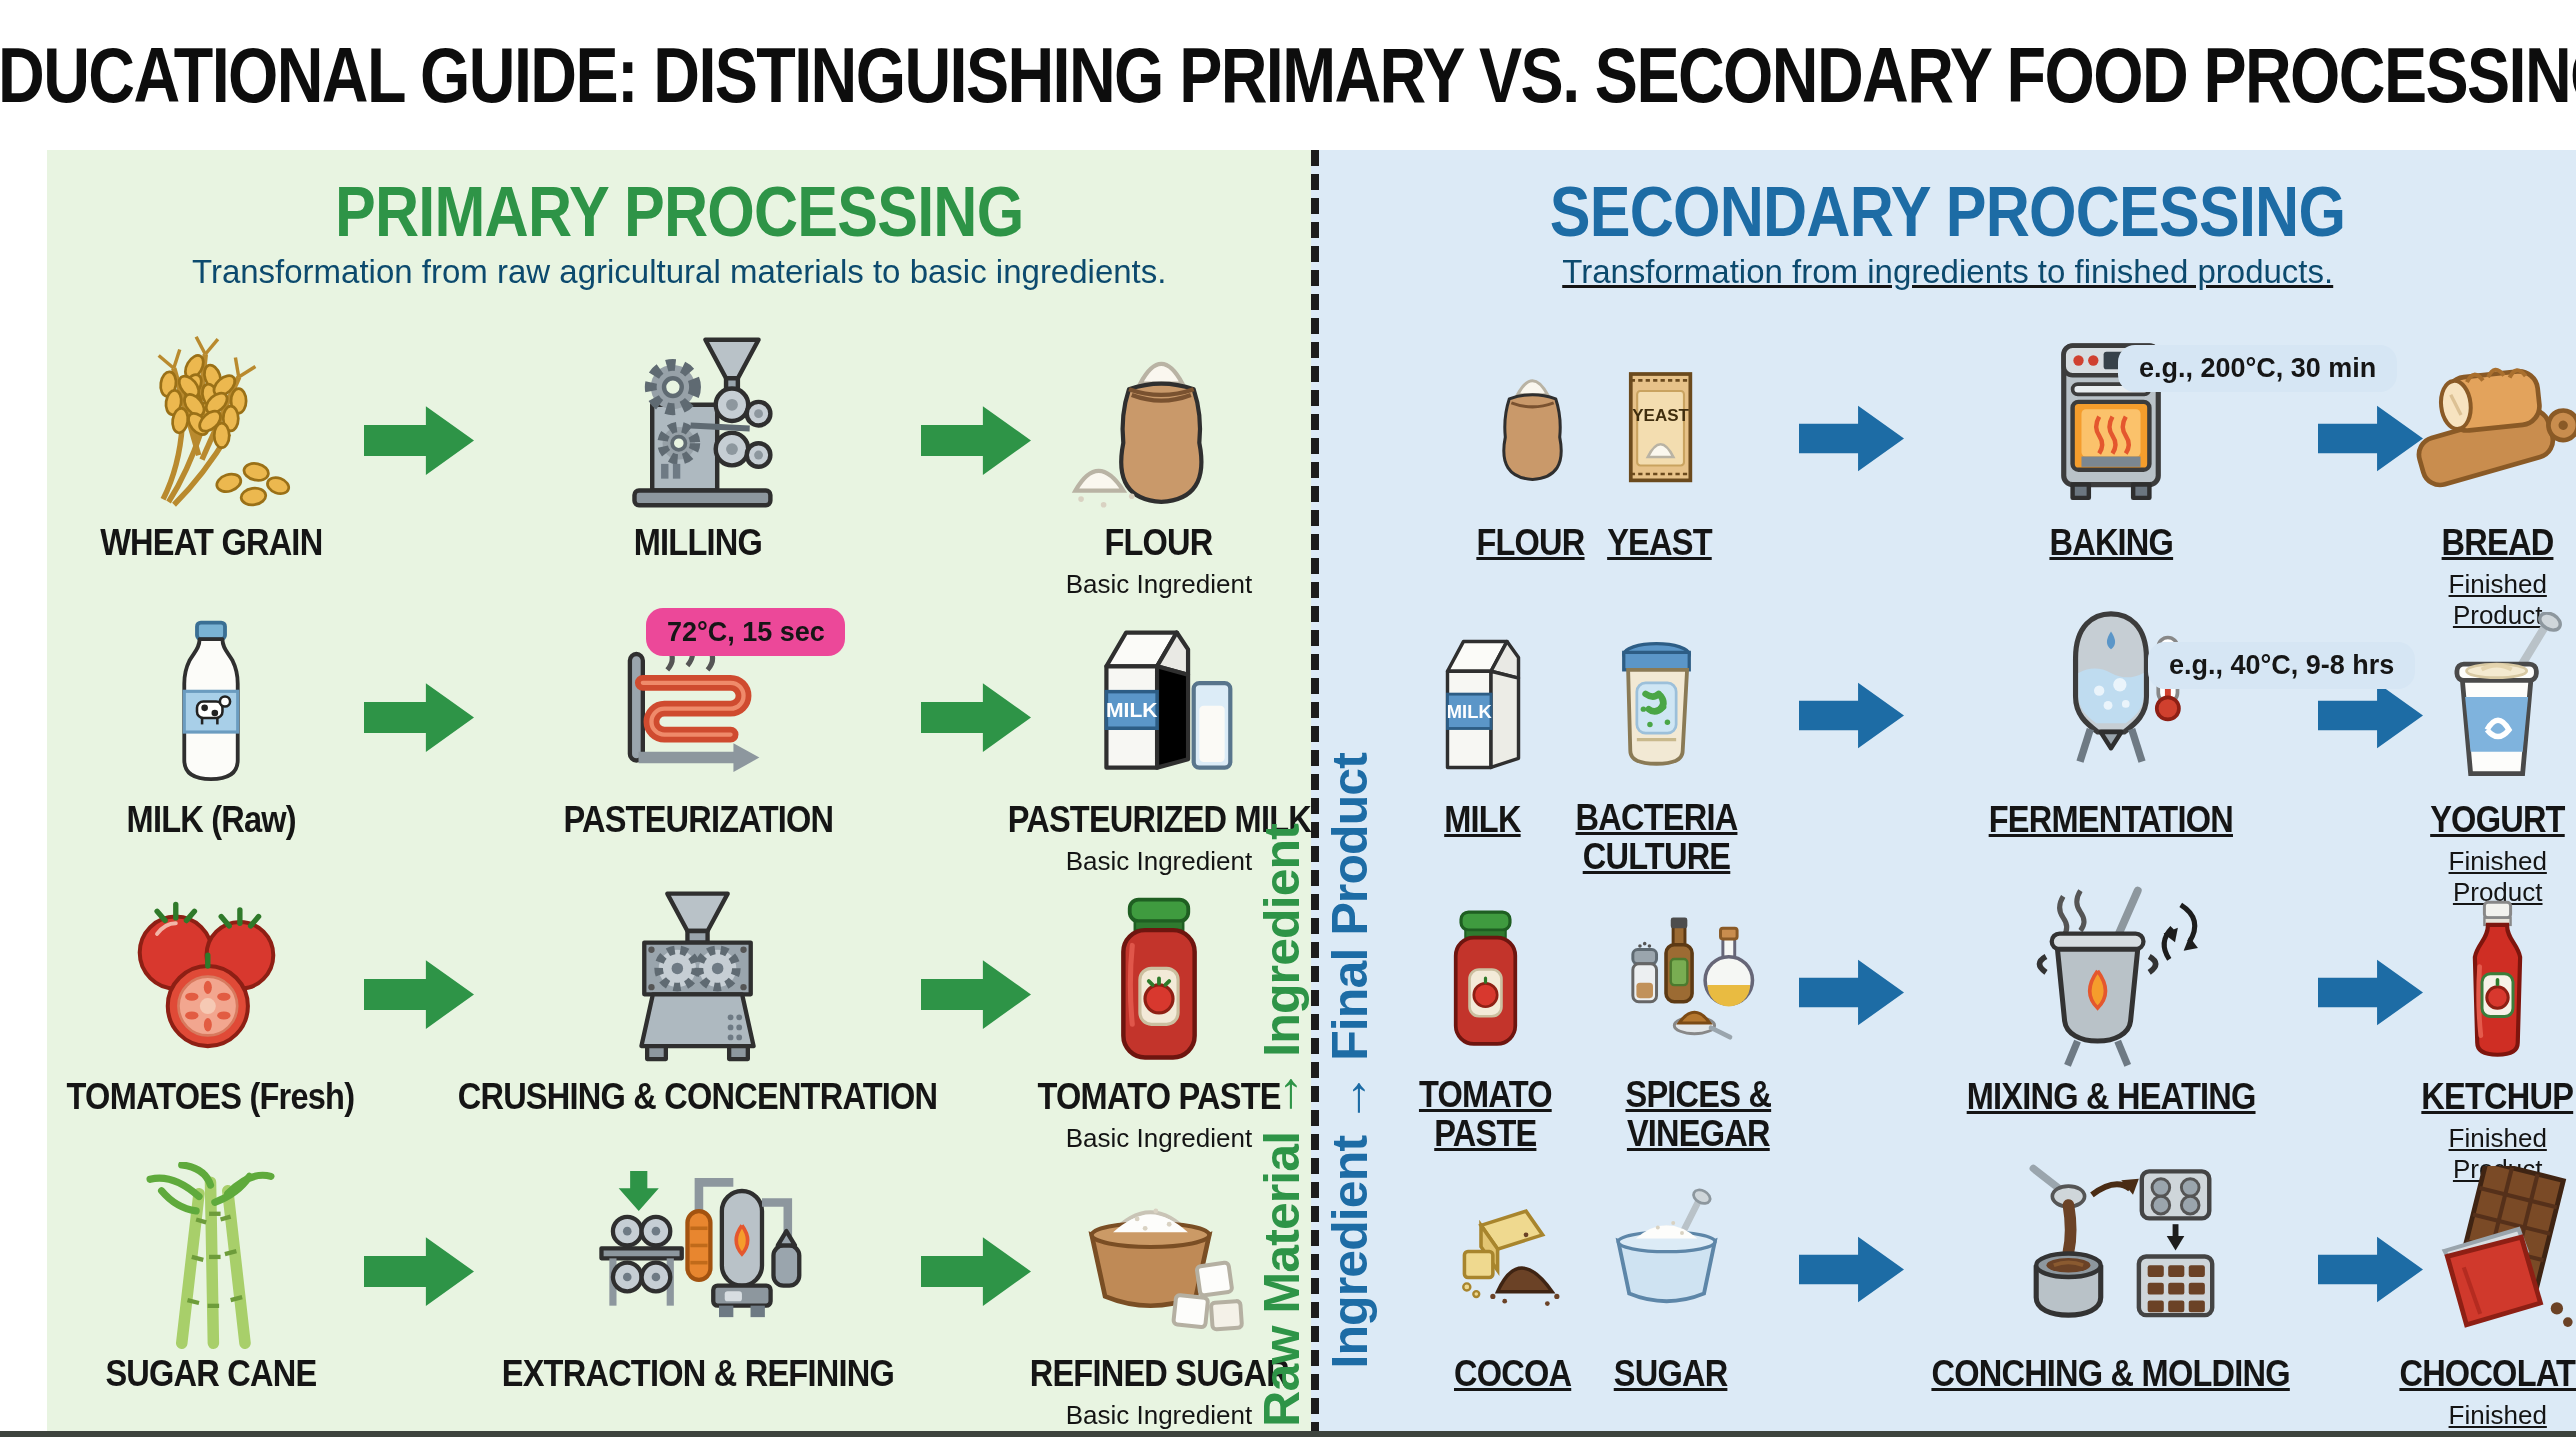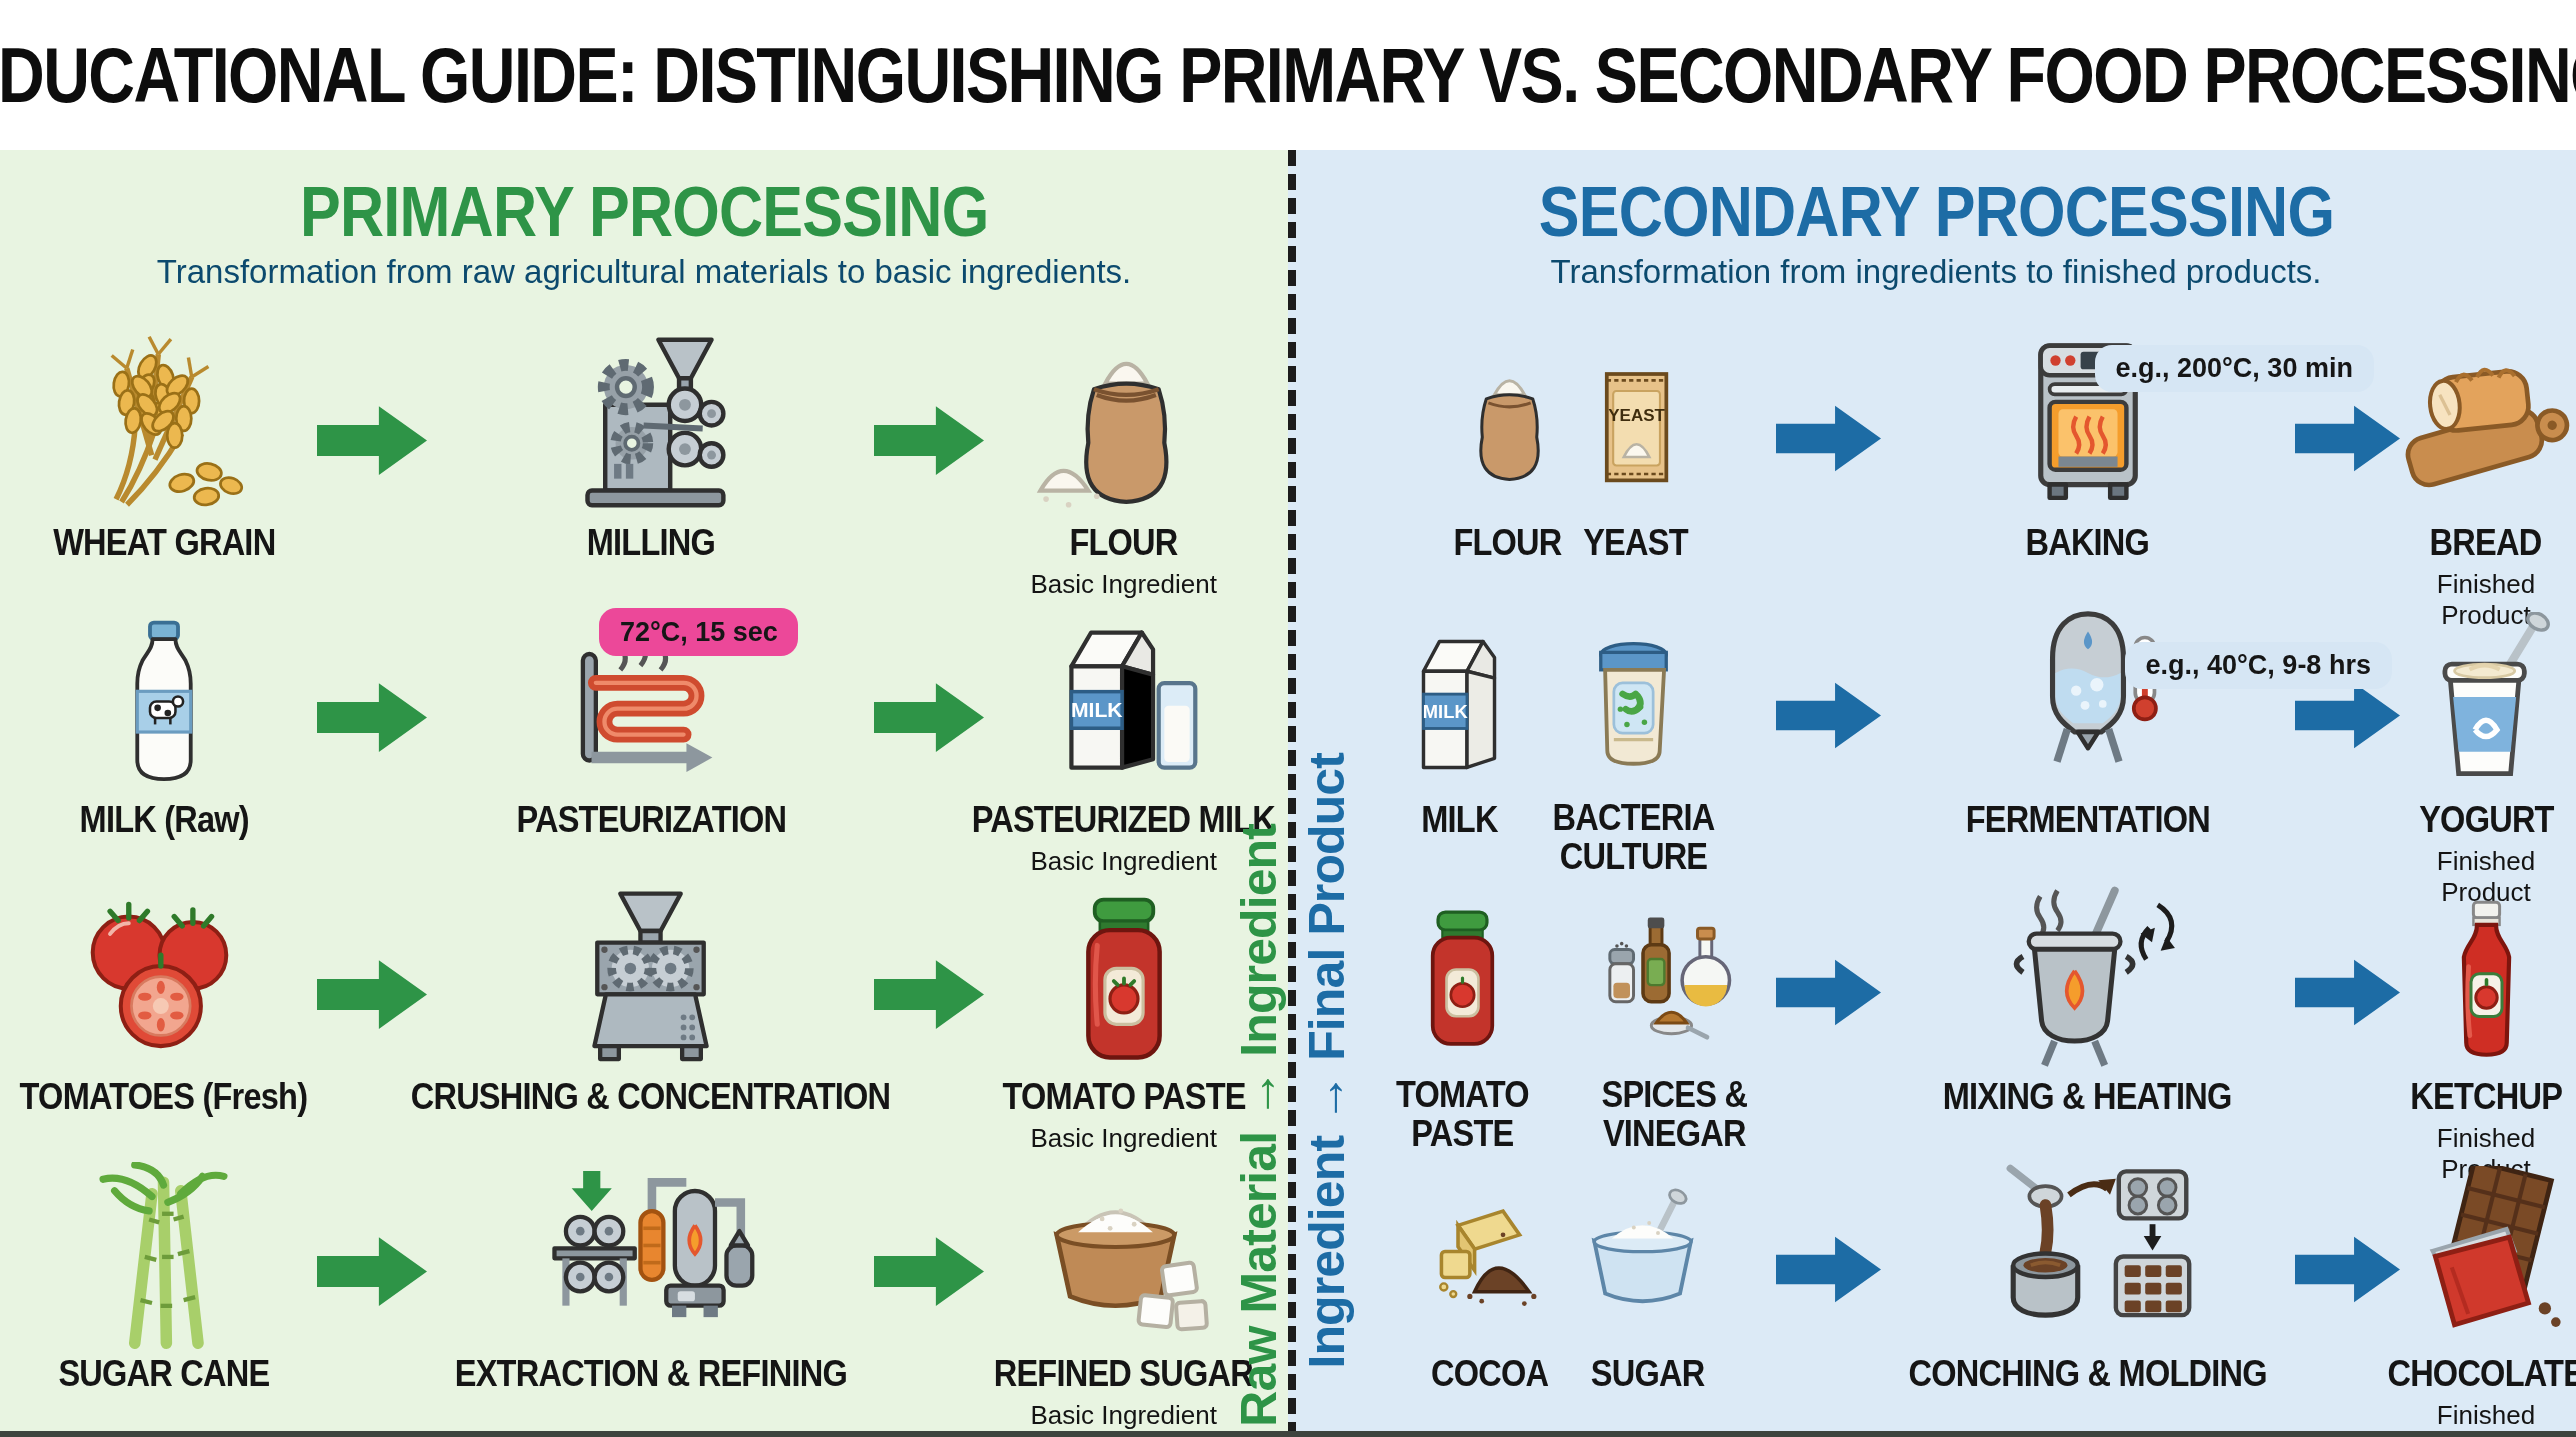--- a/index.html
+++ b/index.html
@@ -1,22 +1,22 @@
 <!DOCTYPE html>
 <html style="font-size:15px"><head>
 <meta charset="utf-8">
 <style>
   html,body{margin:0;padding:0;background:#fff;}
   body{width:2576px;height:1438px;overflow:hidden;font-family:"Liberation Sans",sans-serif;color:#151515;position:relative;}
   .header{height:150px;background:#ffffff;display:flex;align-items:center;justify-content:center;}
   .main-title{font-size:77px;font-weight:bold;letter-spacing:-1.9px;white-space:nowrap;display:inline-block;transform:scaleX(0.84);color:#0d0d0d;}
-  .panels{display:flex;height:1288px;}
+  .panels{display:flex;height:1288px;padding-left:47px;}
   .panel{position:relative;width:1288px;height:1288px;box-sizing:border-box;}
   .panel.primary{background:#e8f4e1;}
-  .panel.secondary{background:#dceaf6;border-left:8.4px dashed #1c1c1c;}
+  .panel.secondary{background:#dceaf6;border-left:8.4px dashed #1c1c1c;text-decoration:underline;}
   .panel-head{text-align:center;padding-top:20.6px;height:157px;}
   .panel-title{font-size:71px;font-weight:bold;letter-spacing:-0.9px;display:inline-block;transform:scaleX(0.86);white-space:nowrap;}
   .primary .panel-title{color:#2e9447;}
   .secondary .panel-title{color:#1d6ca5;}
   .panel-sub{font-size:33px;margin-top:1.9px;color:#0c4a6e;}
   .row{display:grid;height:277px;align-items:start;}
   .p-row{grid-template-columns:309px 108px 449px 108px 1fr;padding:0 24px 0 9.4px;}
   .s-row{grid-template-columns:421px 98px 421px 98px 1fr;padding-left:62px;}
   .cell{display:flex;flex-direction:column;align-items:center;justify-content:flex-start;min-width:0;}
   .icobox{height:193px;display:flex;align-items:center;justify-content:flex-end;position:relative;}

